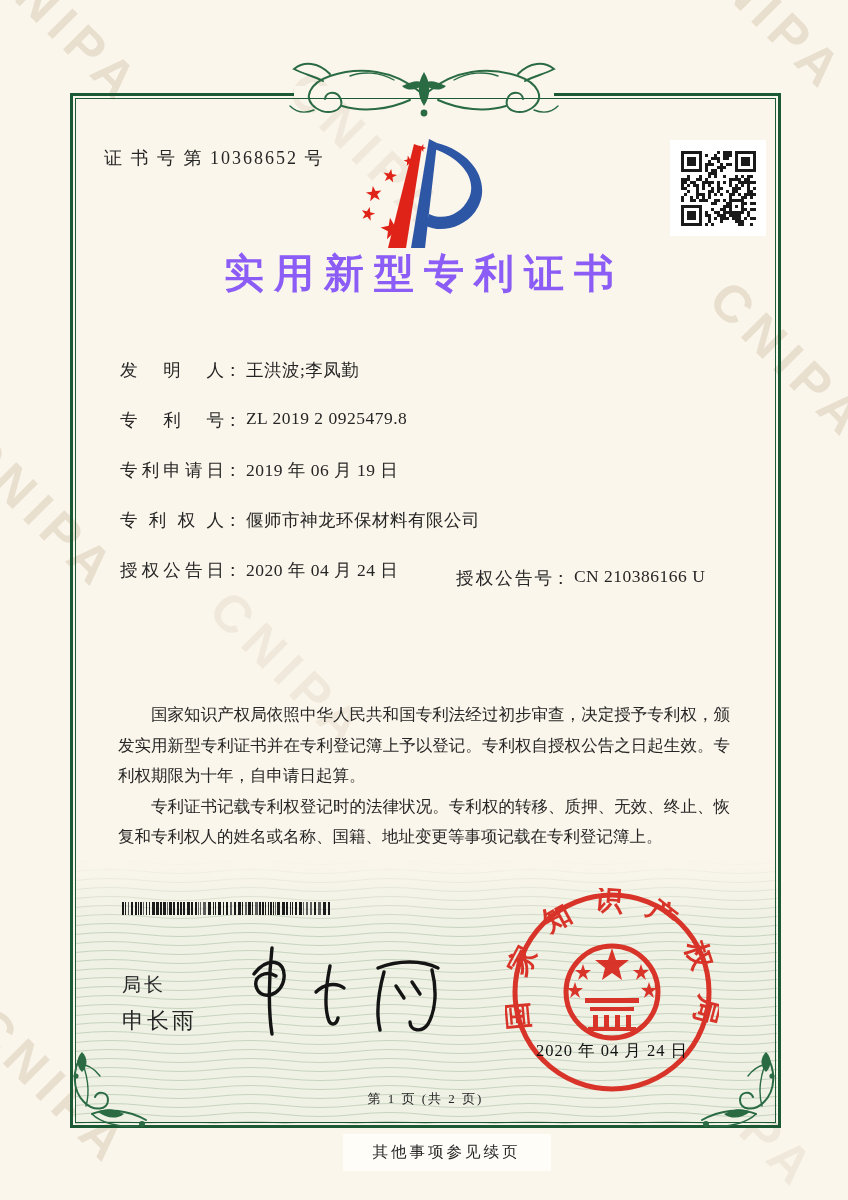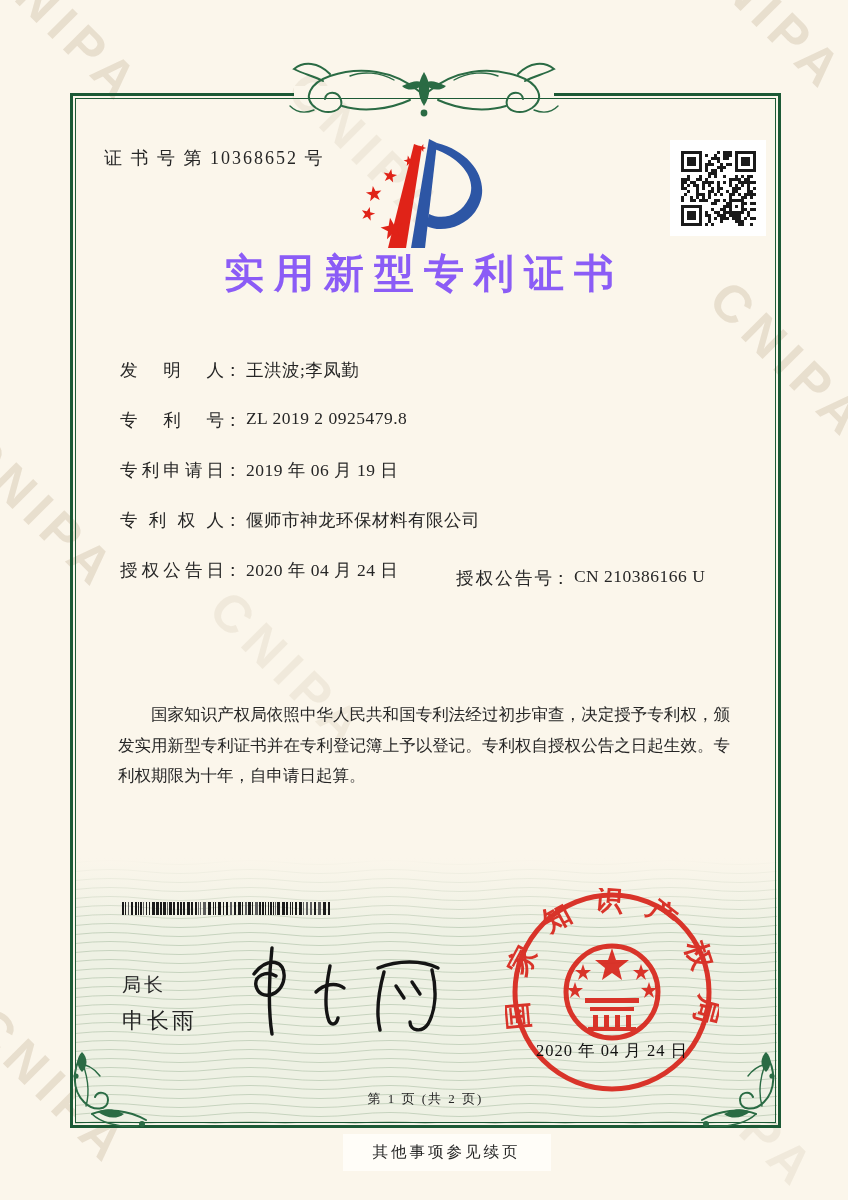--- a/index.html
+++ b/index.html
@@ -424,20 +424,21 @@
       <span class="f-value">2020 年 04 月 24 日</span>
       <span class="pair2">
         <span class="f-label">授权公告号</span><span class="f-colon">：</span>
         <span class="f-value">CN 210386166 U</span>
       </span>
     </div>
   </div>
 
   <div class="body-text">
     <p>国家知识产权局依照中华人民共和国专利法经过初步审查，决定授予专利权，颁发实用新型专利证书并在专利登记簿上予以登记。专利权自授权公告之日起生效。专利权期限为十年，自申请日起算。</p>
+    <p>专利证书记载专利权登记时的法律状况。专利权的转移、质押、无效、终止、恢复和专利权人的姓名或名称、国籍、地址变更等事项记载在专利登记簿上。</p>
   </div>
 
   <div class="barcode"><svg width="214" height="13" xmlns="http://www.w3.org/2000/svg">
         <rect x="0" y="0" width="2" height="13" fill="#1b1b1b"></rect>
         <rect x="3" y="0" width="1" height="13" fill="#1b1b1b"></rect>
         <rect x="6" y="0" width="1" height="13" fill="#5c5c5c"></rect>
         <rect x="9" y="0" width="2" height="13" fill="#1b1b1b"></rect>
         <rect x="13" y="0" width="2" height="13" fill="#1b1b1b"></rect>
         <rect x="16" y="0" width="1" height="13" fill="#1b1b1b"></rect>
         <rect x="18" y="0" width="2" height="13" fill="#1b1b1b"></rect>

